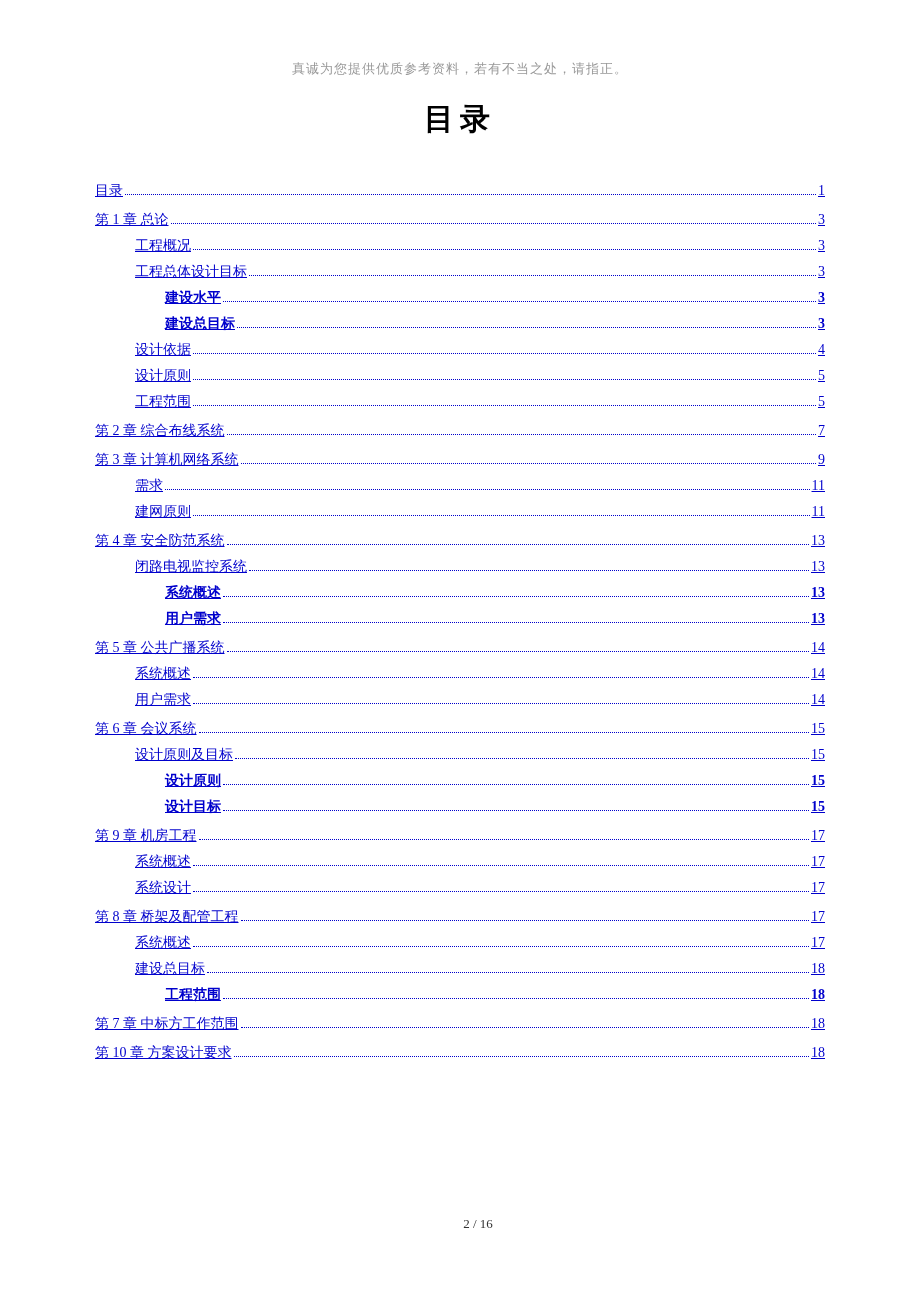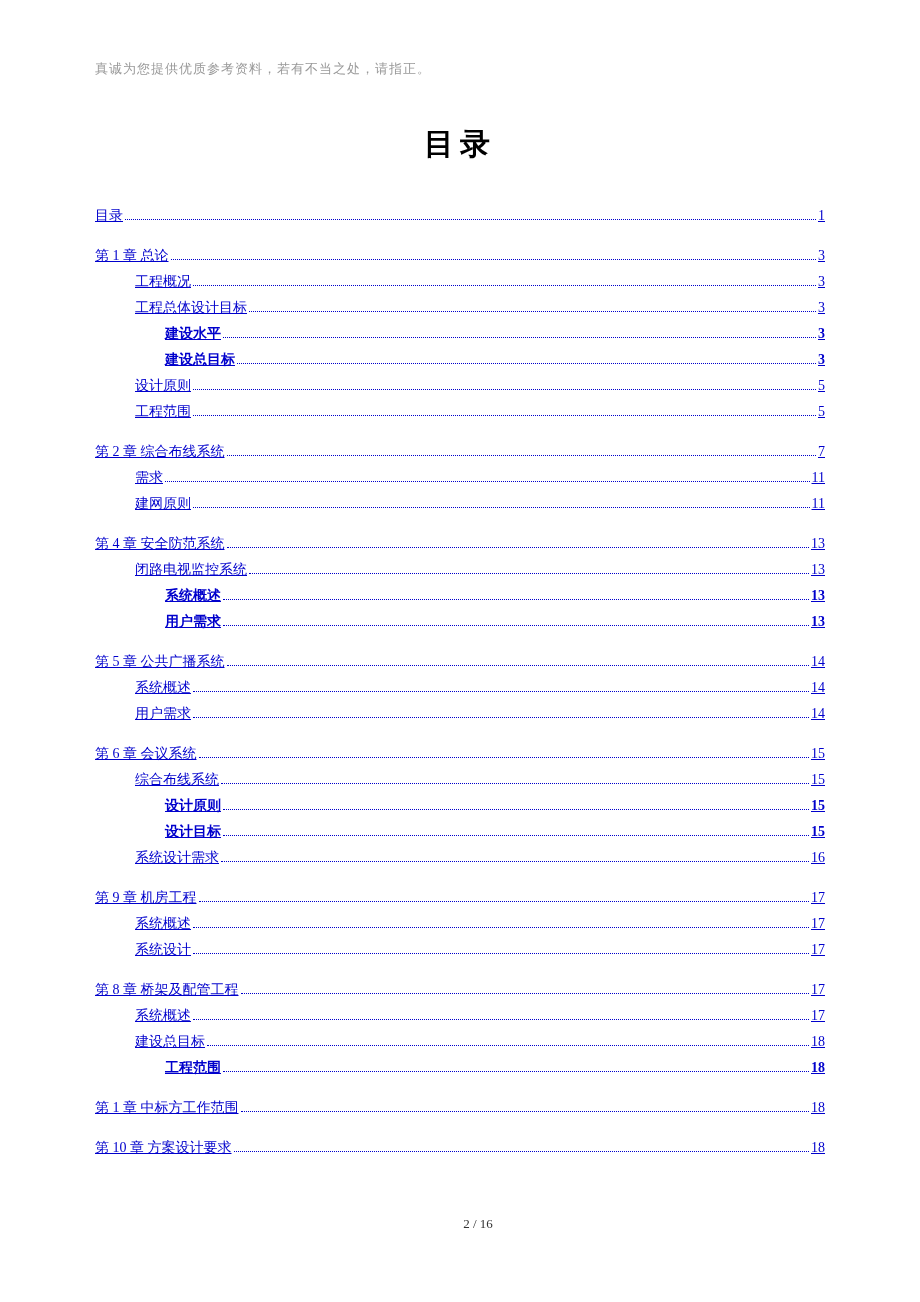--- a/index.html
+++ b/index.html
@@ -7,23 +7,24 @@
       width: 920px;
       height: 1302px;
       background: #fff;
       font-family: "SimSun", "宋体", serif;
       position: relative;
     }
     .page {
       padding: 60px 95px 0 95px;
     }
     .header-note {
+      text-align: center;
       color: #999;
       font-size: 13px;
-      margin-bottom: 46px;
+      margin-bottom: 21px;
       letter-spacing: 1px;
     }
     .title {
       text-align: center;
       font-size: 30px;
       font-weight: bold;
       color: #000;
       margin-bottom: 40px;
       letter-spacing: 6px;
     }
@@ -43,21 +44,21 @@
       flex: 1;
       border-bottom: 1px dotted #0000cc;
       margin: 0 2px 3px 2px;
       min-width: 10px;
     }
     .toc-entry .page-num {
       color: #0000cc;
       text-decoration: underline;
       white-space: nowrap;
     }
-    .level-0 { padding-left: 0; margin-top: 18px; }
+    .level-0 { padding-left: 0; margin-top: 7px; }
     .level-0:first-child { margin-top: 0; }
     .level-1 { padding-left: 40px; }
     .level-2 { padding-left: 70px; font-weight: bold; }
     .footer {
       position: absolute;
       bottom: 70px;
       left: 0;
       right: 0;
       text-align: center;
       font-size: 13px;
@@ -96,34 +97,44 @@
         <a href="#">建设水平</a>
         <span class="dots"></span>
         <a href="#" class="page-num">3</a>
       </div>
       <div class="toc-entry level-2">
         <a href="#">建设总目标</a>
         <span class="dots"></span>
         <a href="#" class="page-num">3</a>
       </div>
       <div class="toc-entry level-1">
+        <a href="#">设计依据</a>
+        <span class="dots"></span>
+        <a href="#" class="page-num">4</a>
+      </div>
+      <div class="toc-entry level-1">
         <a href="#">设计原则</a>
         <span class="dots"></span>
         <a href="#" class="page-num">5</a>
       </div>
       <div class="toc-entry level-1">
         <a href="#">工程范围</a>
         <span class="dots"></span>
         <a href="#" class="page-num">5</a>
       </div>
       <div class="toc-entry level-0">
         <a href="#">第 2 章  综合布线系统</a>
         <span class="dots"></span>
         <a href="#" class="page-num">7</a>
       </div>
+      <div class="toc-entry level-0">
+        <a href="#">第 3 章  计算机网络系统</a>
+        <span class="dots"></span>
+        <a href="#" class="page-num">9</a>
+      </div>
       <div class="toc-entry level-1">
         <a href="#">需求</a>
         <span class="dots"></span>
         <a href="#" class="page-num">11</a>
       </div>
       <div class="toc-entry level-1">
         <a href="#">建网原则</a>
         <span class="dots"></span>
         <a href="#" class="page-num">11</a>
       </div>
@@ -161,39 +172,34 @@
         <a href="#">用户需求</a>
         <span class="dots"></span>
         <a href="#" class="page-num">14</a>
       </div>
       <div class="toc-entry level-0">
         <a href="#">第 6 章  会议系统</a>
         <span class="dots"></span>
         <a href="#" class="page-num">15</a>
       </div>
       <div class="toc-entry level-1">
-        <a href="#">综合布线系统</a>
+        <a href="#">设计原则及目标</a>
         <span class="dots"></span>
         <a href="#" class="page-num">15</a>
       </div>
       <div class="toc-entry level-2">
         <a href="#">设计原则</a>
         <span class="dots"></span>
         <a href="#" class="page-num">15</a>
       </div>
       <div class="toc-entry level-2">
         <a href="#">设计目标</a>
         <span class="dots"></span>
         <a href="#" class="page-num">15</a>
       </div>
-      <div class="toc-entry level-1">
-        <a href="#">系统设计需求</a>
-        <span class="dots"></span>
-        <a href="#" class="page-num">16</a>
-      </div>
       <div class="toc-entry level-0">
         <a href="#">第 9 章  机房工程</a>
         <span class="dots"></span>
         <a href="#" class="page-num">17</a>
       </div>
       <div class="toc-entry level-1">
         <a href="#">系统概述</a>
         <span class="dots"></span>
         <a href="#" class="page-num">17</a>
       </div>
@@ -216,21 +222,21 @@
         <a href="#">建设总目标</a>
         <span class="dots"></span>
         <a href="#" class="page-num">18</a>
       </div>
       <div class="toc-entry level-2">
         <a href="#">工程范围</a>
         <span class="dots"></span>
         <a href="#" class="page-num">18</a>
       </div>
       <div class="toc-entry level-0">
-        <a href="#">第 1 章  中标方工作范围</a>
+        <a href="#">第 7 章  中标方工作范围</a>
         <span class="dots"></span>
         <a href="#" class="page-num">18</a>
       </div>
       <div class="toc-entry level-0">
         <a href="#">第 10 章  方案设计要求</a>
         <span class="dots"></span>
         <a href="#" class="page-num">18</a>
       </div>
     </div>
 </div>

